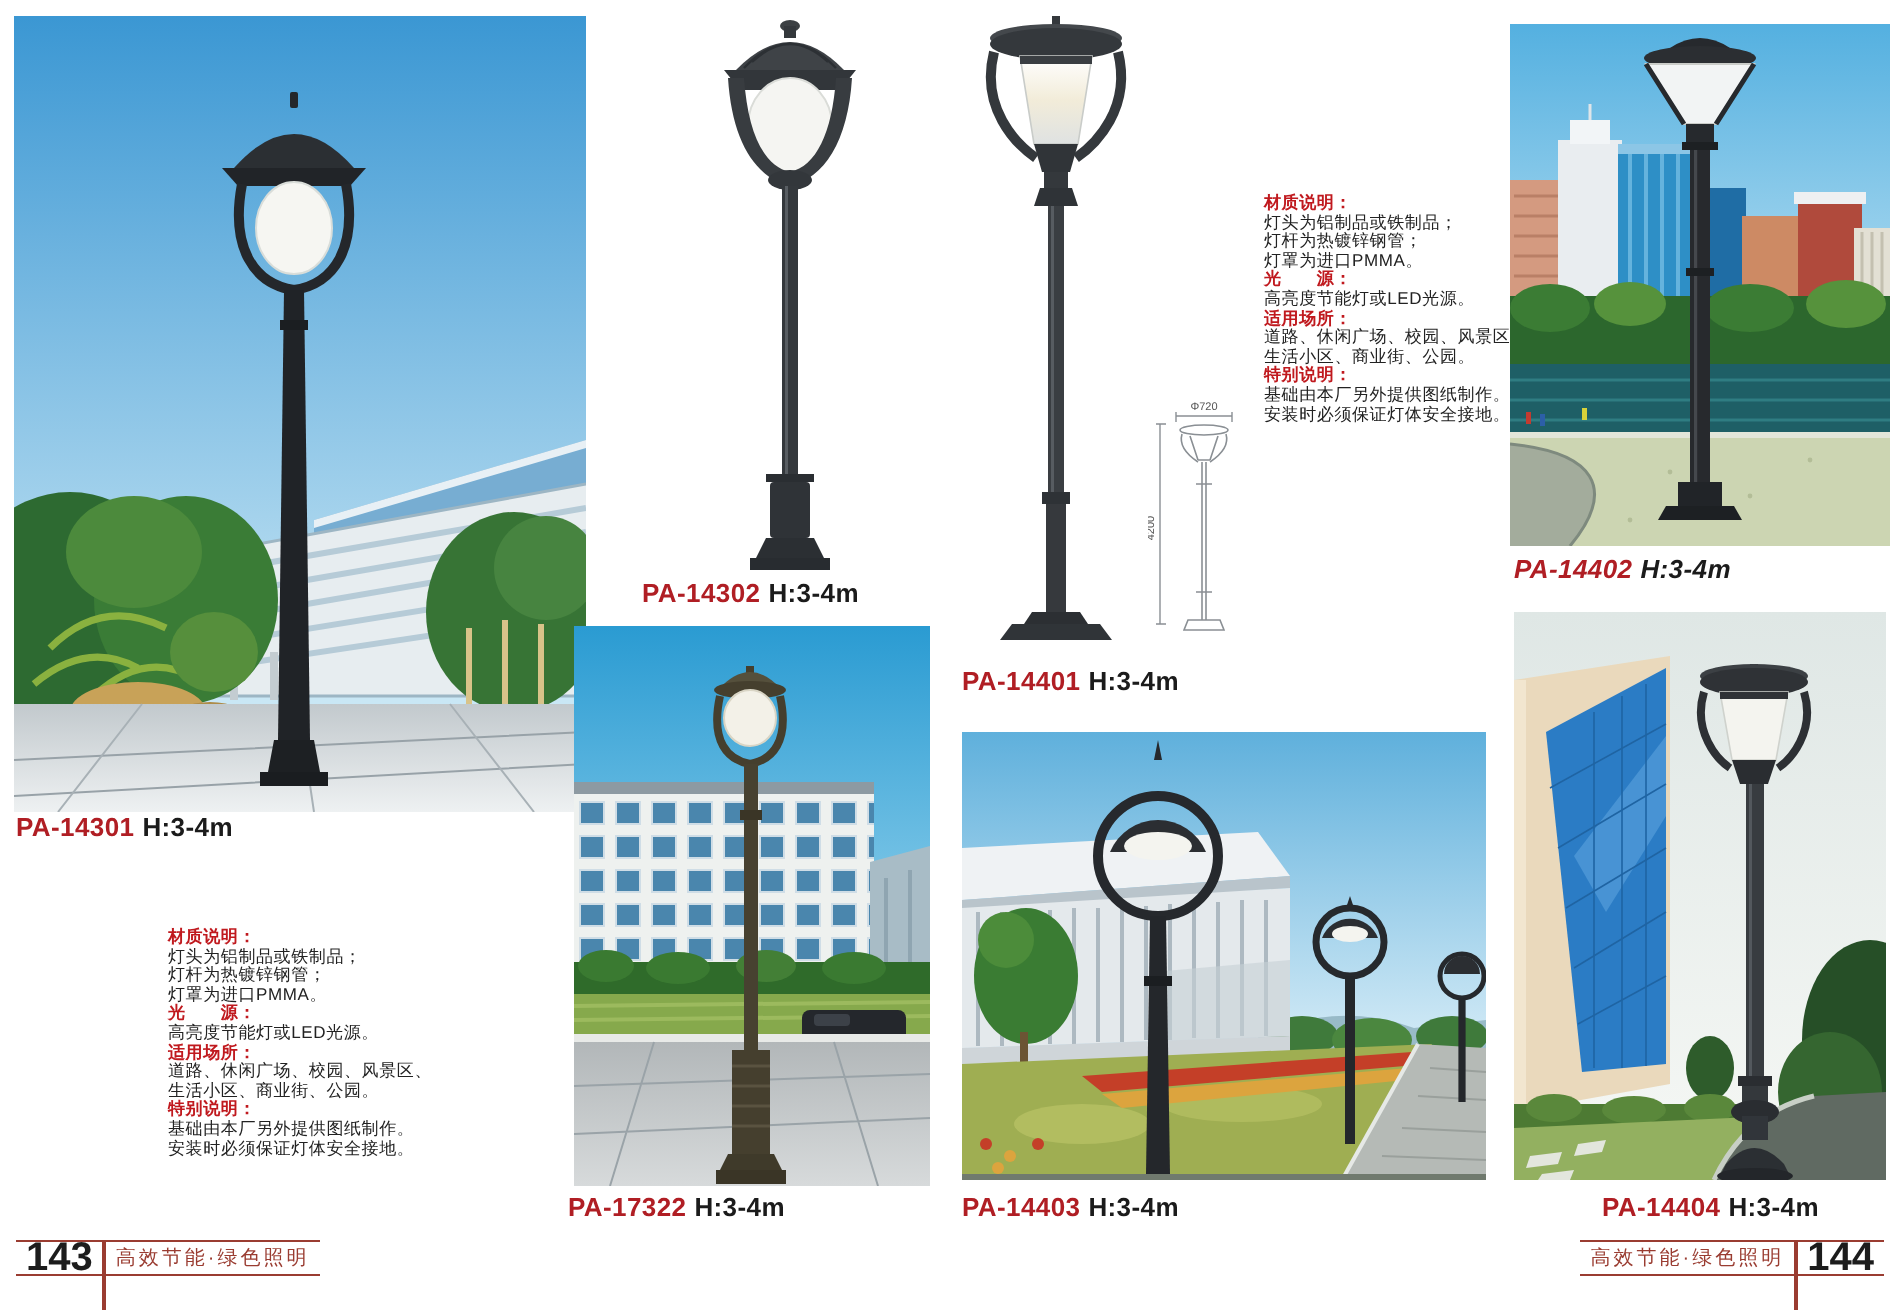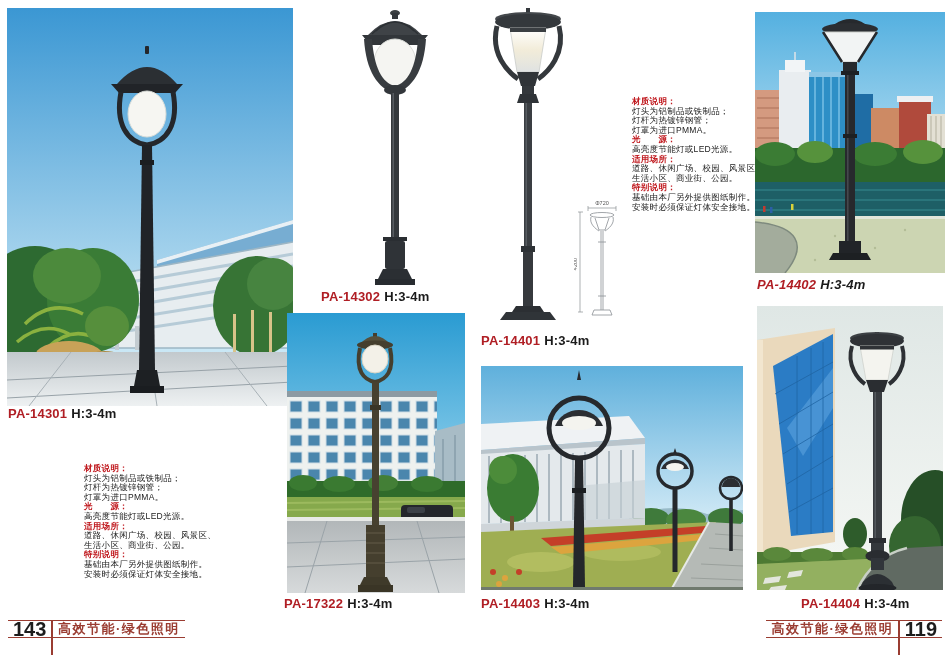--- a/index.html
+++ b/index.html
@@ -10,21 +10,21 @@
   .prod-label{position:absolute;font-size:13px;white-space:nowrap;letter-spacing:.2px;}
   .prod-label .code{color:#b01e24;font-weight:bold;}
   .prod-label .ht{color:#1b1b1b;font-weight:bold;margin-left:4px;}
   .spec{position:absolute;font-size:8.5px;line-height:9.6px;color:#222;letter-spacing:.3px;}
   .spec .h{color:#c0191e;font-weight:bold;font-family:Liberation Serif, serif;}
   .footer{position:absolute;top:620px;height:16px;display:flex;align-items:center;
           border-top:1px solid #9a3c31;border-bottom:1px solid #9a3c31;overflow:visible;}
   .footer .pageno{font-size:20px;font-weight:bold;color:#1c1c1c;padding:0 5px;line-height:16px;}
   .footer .vr{position:relative;width:1.5px;background:#9a3c31;align-self:stretch;}
   .footer .vr::after{content:"";position:absolute;left:0;top:100%;width:1.5px;height:18px;background:#9a3c31;}
-  .footer .slogan{font-size:13px;font-weight:bold;color:#9a3c31;padding:0 5px;letter-spacing:1.5px;}
+  .footer .slogan{font-size:10px;font-weight:normal;color:#9a3c31;padding:0 5px;letter-spacing:1.5px;}
 </style>
 </head>
 <body>
 
 <div class="page">
 
   <div class="photo" style="left:7px;top:8px;width:286px;height:398px;">
     <svg width="286" height="398" viewBox="0 0 286 398">
       <defs>
         <linearGradient id="skyA" x1="0" y1="0" x2="0" y2="1">
@@ -465,16 +465,16 @@
   </div>
 
   <div class="footer" style="left:8px;">
     <span class="pageno">143</span>
     <span class="vr"></span>
     <span class="slogan">高效节能·绿色照明</span>
   </div>
   <div class="footer" style="right:8px;">
     <span class="slogan">高效节能·绿色照明</span>
     <span class="vr"></span>
-    <span class="pageno">119</span>
+    <span class="pageno">144</span>
   </div>
 
 </div>
 
 </body></html>

